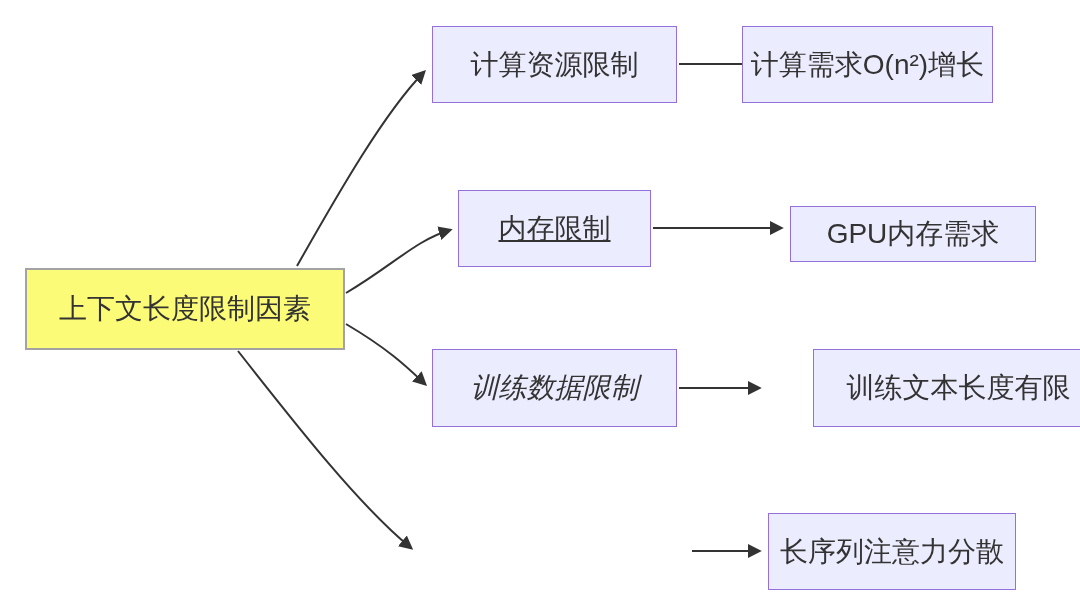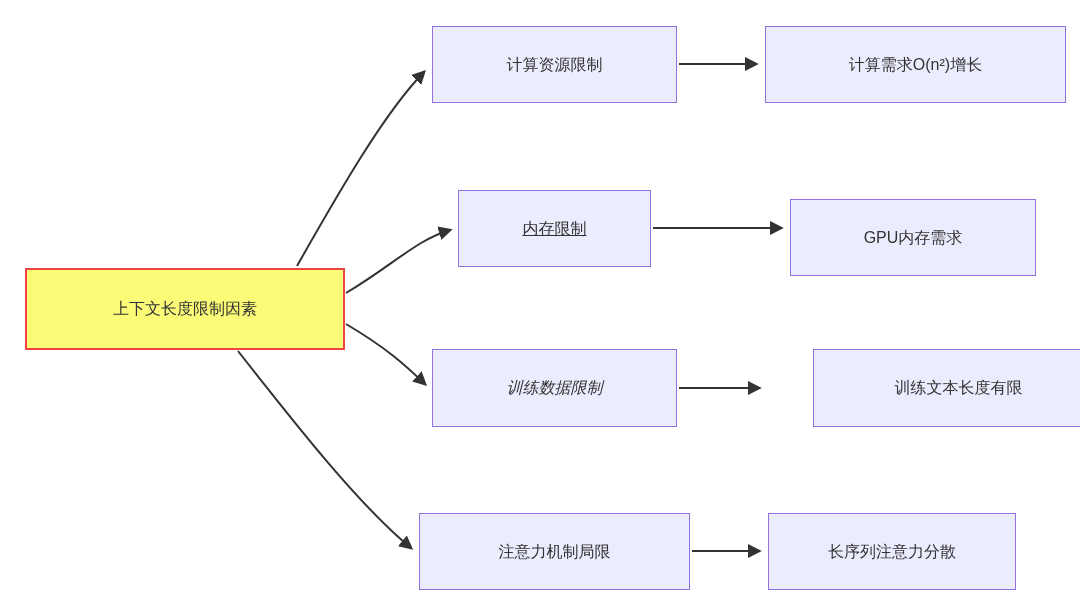--- a/index.html
+++ b/index.html
@@ -23,30 +23,30 @@
     height: 608px;
     pointer-events: none;
   }
   .node {
     position: absolute;
     box-sizing: border-box;
     display: flex;
     align-items: center;
     justify-content: center;
     text-align: center;
-    font-size: 16px;
+    font-size: 28px;
     color: #333333;
     background: #ECECFF;
     border: 1px solid #9370DB;
     line-height: 1.2;
     white-space: nowrap;
   }
   .node.root {
     background: #FBFB77;
-    border: 2px solid #ef4444;
+    border: 2px solid #a3a3a3;
   }
 </style>
 </head>
 <body>
 
 <div class="canvas">
 
   <svg class="edges" viewBox="0 0 1080 608" xmlns="http://www.w3.org/2000/svg">
     <defs>
       <marker id="arrow" viewBox="0 0 10 10" refX="8" refY="5" markerWidth="7" markerHeight="7" orient="auto">
@@ -61,24 +61,23 @@
 
     <path d="M 679 64 L 756 64" fill="none" stroke="#333333" stroke-width="2" marker-end="url(#arrow)"></path>
     <path d="M 653 228 L 781 228" fill="none" stroke="#333333" stroke-width="2" marker-end="url(#arrow)"></path>
     <path d="M 679 388 L 759 388" fill="none" stroke="#333333" stroke-width="2" marker-end="url(#arrow)"></path>
     <path d="M 692 551 L 759 551" fill="none" stroke="#333333" stroke-width="2" marker-end="url(#arrow)"></path>
   </svg>
 
   <div class="node root" style="left:25px; top:268px; width:320px; height:82px;">上下文长度限制因素</div>
 
   <div class="node" style="left:432px; top:26px; width:245px; height:77px;">计算资源限制</div>
-  <div class="node" style="left:765px; top:26px; width:301px; height:77px;">计算需求O(n²)增长</div>
+  <div class="node" style="left:742px; top:26px; width:251px; height:77px;">计算需求O(n²)增长</div>
 
   <div class="node" style="left:458px; top:190px; width:193px; height:77px;text-decoration:underline;">内存限制</div>
-  <div class="node" style="left:790px; top:199px; width:246px; height:77px;">GPU内存需求</div>
+  <div class="node" style="left:790px; top:206px; width:246px; height:56px;">GPU内存需求</div>
 
   <div class="node" style="left:432px; top:349px; width:245px; height:78px;font-style:italic;">训练数据限制</div>
   <div class="node" style="left:768px; top:349px; width:291px; height:78px;margin-left:45px;">训练文本长度有限</div>
 
-  <div class="node" style="left:419px; top:513px; width:271px; height:77px;">注意力机制局限</div>
   <div class="node" style="left:768px; top:513px; width:248px; height:77px;">长序列注意力分散</div>
 
 </div>
 
 </body></html>

